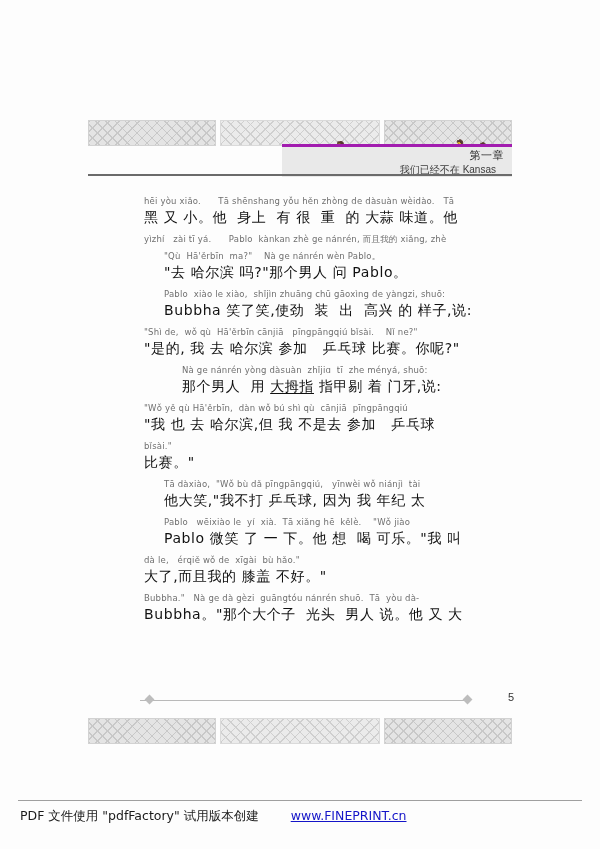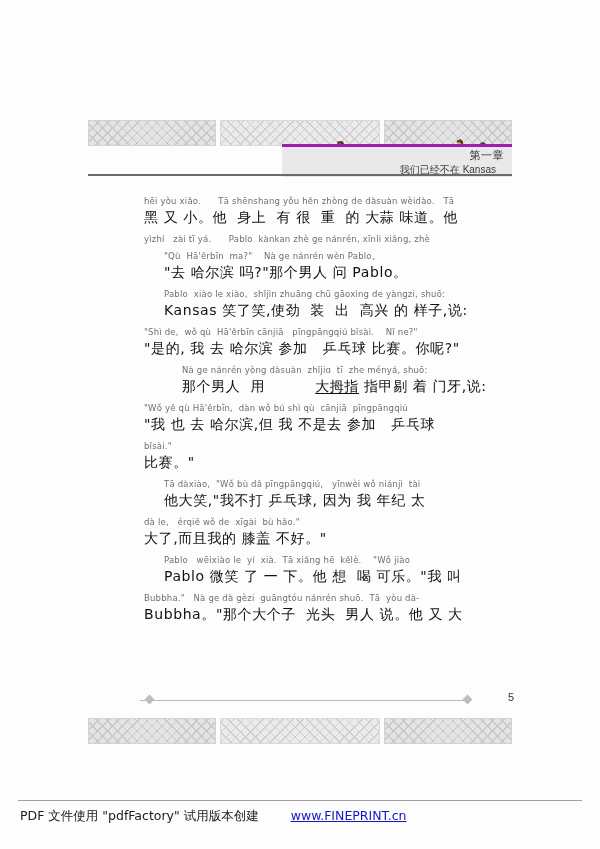--- a/index.html
+++ b/index.html
@@ -130,21 +130,21 @@
     font-size: 14px;
     color: #111111;
     line-height: 21px;
     letter-spacing: 0.6px;
     white-space: pre-wrap;
     font-family: "DejaVu Sans", sans-serif;
   }
   .ind1 { padding-left: 0px; }
   .ind2 { padding-left: 20px; }
   .ind3 { padding-left: 38px; }
-  u.ul { text-decoration: underline; text-underline-offset: 2px; margin-left: 45px; }
+  u.ul { text-decoration: underline; text-underline-offset: 2px; }
 
   
   .foot-rule {
     position: absolute;
     left: 140px;
     top: 700px;
     width: 330px;
     height: 1px;
     background: #b9b9b9;
   }
@@ -223,32 +223,32 @@
   </div>
 
   <div class="body">
 
     <div class="line-group">
       <div class="pinyin ind1">hēi yòu xiǎo.      Tā shēnshang yǒu hěn zhòng de dàsuàn wèidào.   Tā</div>
       <div class="hanzi ind1">黑 又 小。他  身上  有 很  重  的 大蒜 味道。他</div>
     </div>
 
     <div class="line-group">
-      <div class="pinyin ind1">yìzhí   zài tī yá.      Pablo  kànkan zhè ge nánrén, xīnli xiǎng, zhè</div>
+      <div class="pinyin ind1">yìzhí   zài tī yá.      Pablo  kànkan zhè ge nánrén, 而且我的 xiǎng, zhè</div>
     </div>
 
 
     <div class="line-group">
       <div class="pinyin ind2">"Qù  Hā'ěrbīn  ma?"    Nà ge nánrén wèn Pablo。</div>
       <div class="hanzi ind2">"去 哈尔滨 吗?"那个男人 问 Pablo。</div>
     </div>
 
     <div class="line-group">
       <div class="pinyin ind2">Pablo  xiào le xiào,  shǐjìn zhuāng chū gāoxìng de yàngzi, shuō:</div>
-      <div class="hanzi ind2">Kansas 笑了笑,使劲  装  出  高兴 的 样子,说:</div>
+      <div class="hanzi ind2">Bubbha 笑了笑,使劲  装  出  高兴 的 样子,说:</div>
     </div>
 
     <div class="line-group">
       <div class="pinyin ind1">"Shì de,  wǒ qù  Hā'ěrbīn cānjiā   pīngpāngqiú bǐsài.    Nǐ ne?"</div>
       <div class="hanzi ind1">"是的, 我 去 哈尔滨 参加   乒乓球 比赛。你呢?"</div>
     </div>
 
     <div class="line-group">
       <div class="pinyin ind3">Nà ge nánrén yòng dàsuàn  zhǐjiɑ  tī  zhe ményá, shuō:</div>
       <div class="hanzi ind3">那个男人  用 <u class="ul">大拇指</u> 指甲剔 着 门牙,说:</div>
@@ -263,27 +263,27 @@
       <div class="pinyin ind1">bǐsài."</div>
       <div class="hanzi ind1">比赛。"</div>
     </div>
 
     <div class="line-group">
       <div class="pinyin ind2">Tā dàxiào,  "Wǒ bù dǎ pīngpāngqiú,   yīnwèi wǒ niánjì  tài</div>
       <div class="hanzi ind2">他大笑,"我不打 乒乓球, 因为 我 年纪 太</div>
     </div>
 
     <div class="line-group">
+      <div class="pinyin ind2">Pablo   wēixiào le  yí  xià.  Tā xiǎng hē  kělè.    "Wǒ jiào</div>
+      <div class="hanzi ind2">Pablo 微笑 了 一 下。他 想  喝 可乐。"我 叫</div>
+    </div>
+
+    <div class="line-group">
       <div class="pinyin ind1">dà le,   érqiě wǒ de  xīgài  bù hǎo."</div>
       <div class="hanzi ind1">大了,而且我的 膝盖 不好。"</div>
-    </div>
-
-    <div class="line-group">
-      <div class="pinyin ind2">Pablo   wēixiào le  yí  xià.  Tā xiǎng hē  kělè.    "Wǒ jiào</div>
-      <div class="hanzi ind2">Pablo 微笑 了 一 下。他 想  喝 可乐。"我 叫</div>
     </div>
 
     <div class="line-group">
       <div class="pinyin ind1">Bubbha."   Nà ge dà gèzi  guāngtóu nánrén shuō.  Tā  yòu dà-</div>
       <div class="hanzi ind1">Bubbha。"那个大个子  光头  男人 说。他 又 大</div>
     </div>
 
   </div>
 
   <div class="foot-rule"></div>

